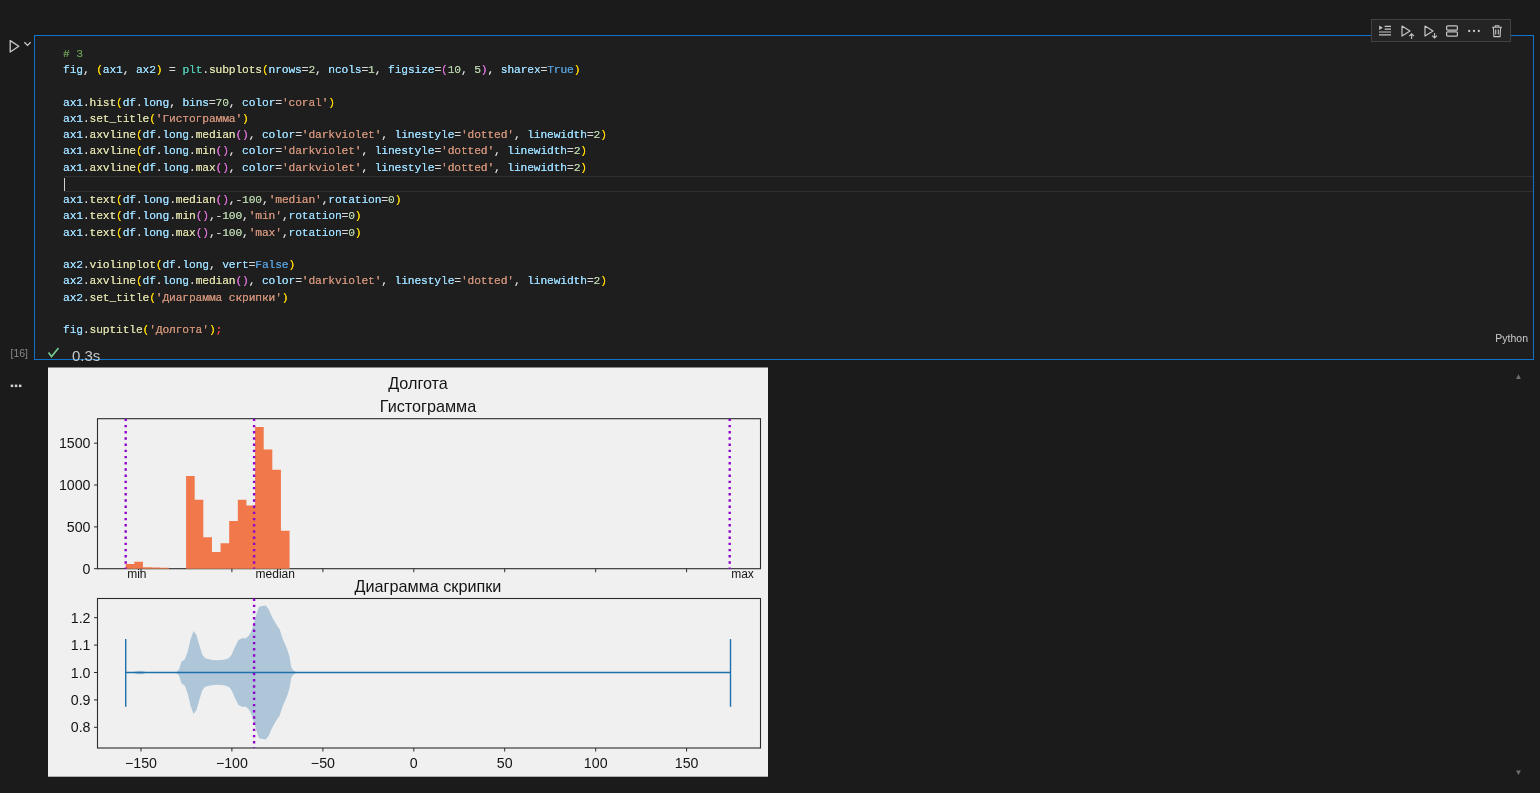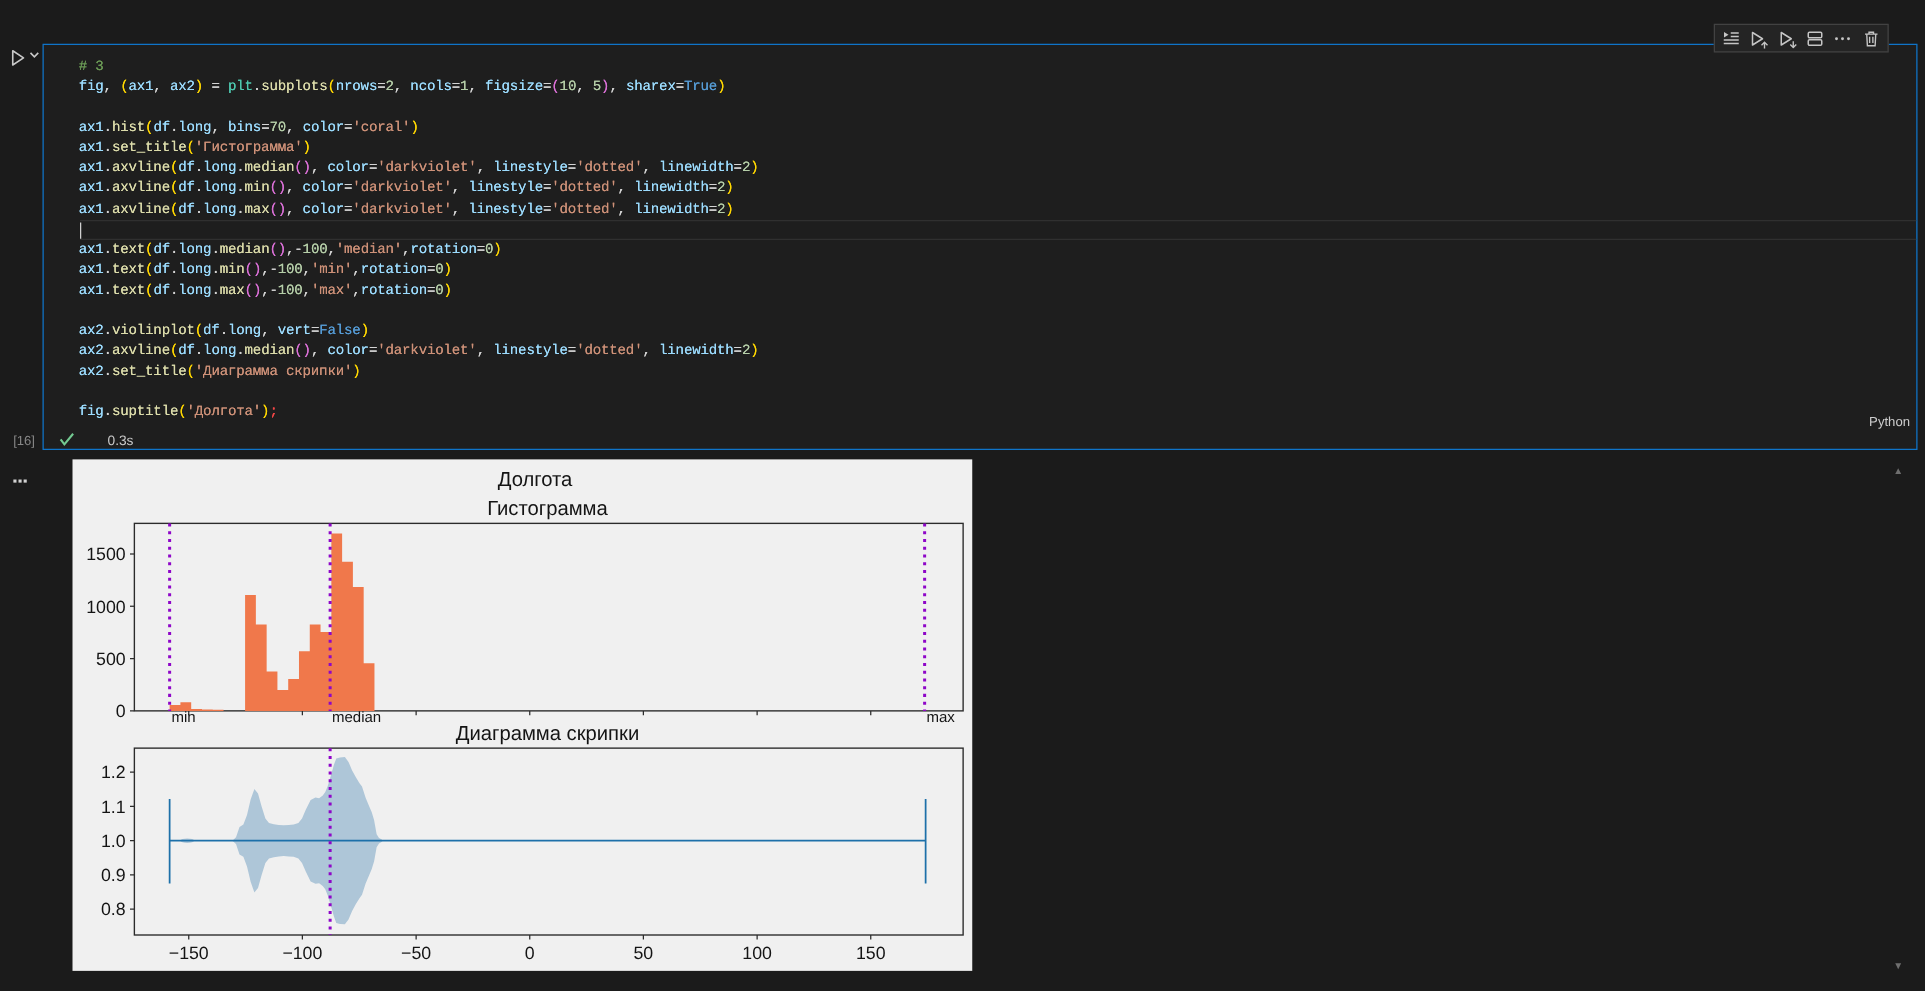--- a/index.html
+++ b/index.html
@@ -20,24 +20,24 @@
 .code i.r{color:#F44747;font-style:normal}
 .code i.t{color:#4EC9B0;font-style:normal}
 .curline {position:absolute;left:64px;top:176px;width:1469px;height:15.6px;
   border-top:1px solid #303030;border-bottom:1px solid #303030}
 .cursor {position:absolute;left:64px;top:177.5px;width:1.3px;height:13.5px;background:#cfcfcf}
 .toolbar {position:absolute;left:1371px;top:19px;width:140px;height:23px;
   background:#242424;border:1px solid #424242;display:flex;align-items:center;
   justify-content:space-around;padding:0 2px}
 .execcnt {position:absolute;left:10.5px;top:346.5px;color:#888888;font-size:10.5px}
 .check {position:absolute;left:47px;top:345px}
-.dur {position:absolute;left:86px;top:346.5px;color:#c8c8c8;font-size:11px}
+.dur {position:absolute;left:72px;top:346.5px;color:#c8c8c8;font-size:15px}
 .lang {position:absolute;right:12px;top:332px;color:#cccccc;font-size:10.5px}
 .dots {position:absolute;left:10px;top:374px}
-.fig {position:absolute;left:56px;top:367px}
+.fig {position:absolute;left:46px;top:367px}
 .runbtn {position:absolute;left:7px;top:37px}
 .sarr {position:absolute;color:#6f6f6f;font-size:8px;left:1513px;width:11px;text-align:center}
 </style></head><body>
 <div id="page">
 
 <div class="cell"></div>
 
 <div class="runbtn"><svg width="26" height="18" viewBox="0 0 26 18">
 <path d="M3.2 3.6 L11.8 9.3 L3.2 15 Z" fill="none" stroke="#c8c8c8" stroke-width="1.3" stroke-linejoin="round"></path>
 <path d="M17.4 5.3 L20.5 8.4 L23.6 5.3" fill="none" stroke="#c8c8c8" stroke-width="1.3"></path>

